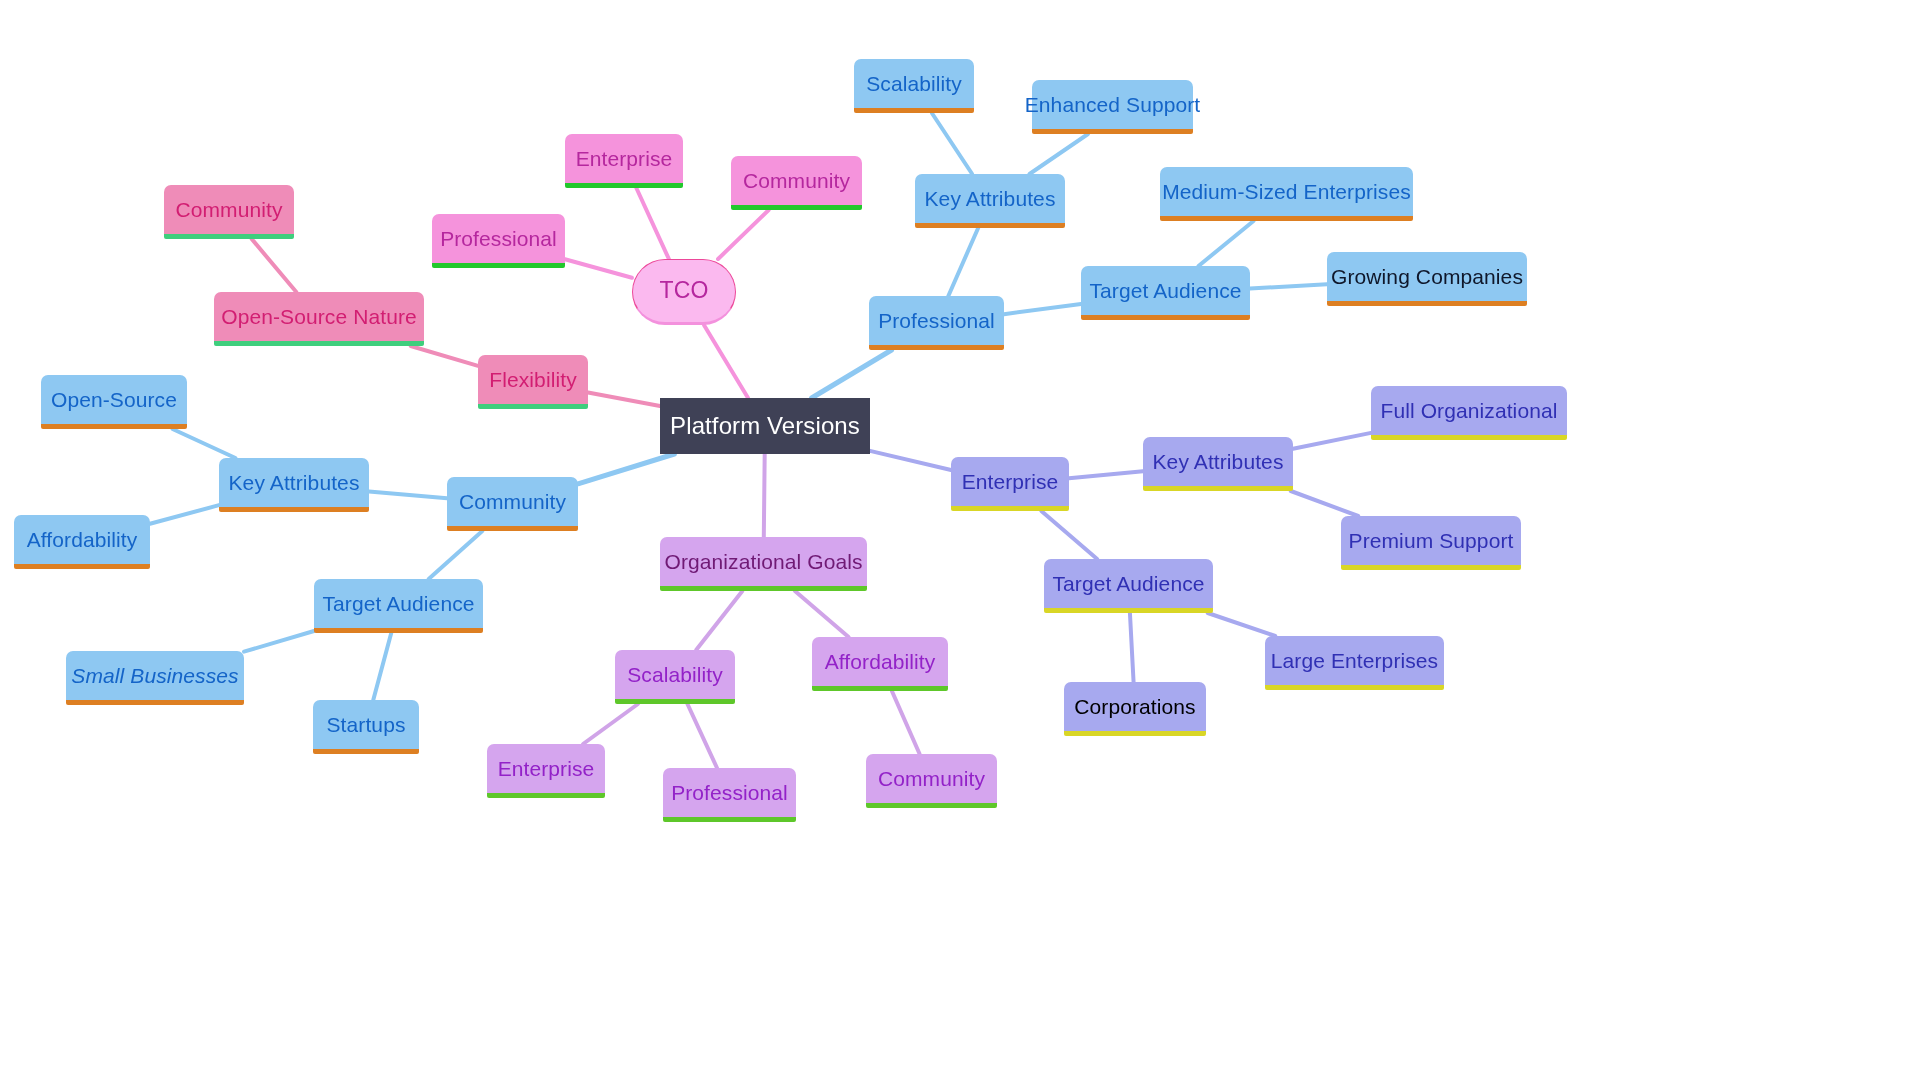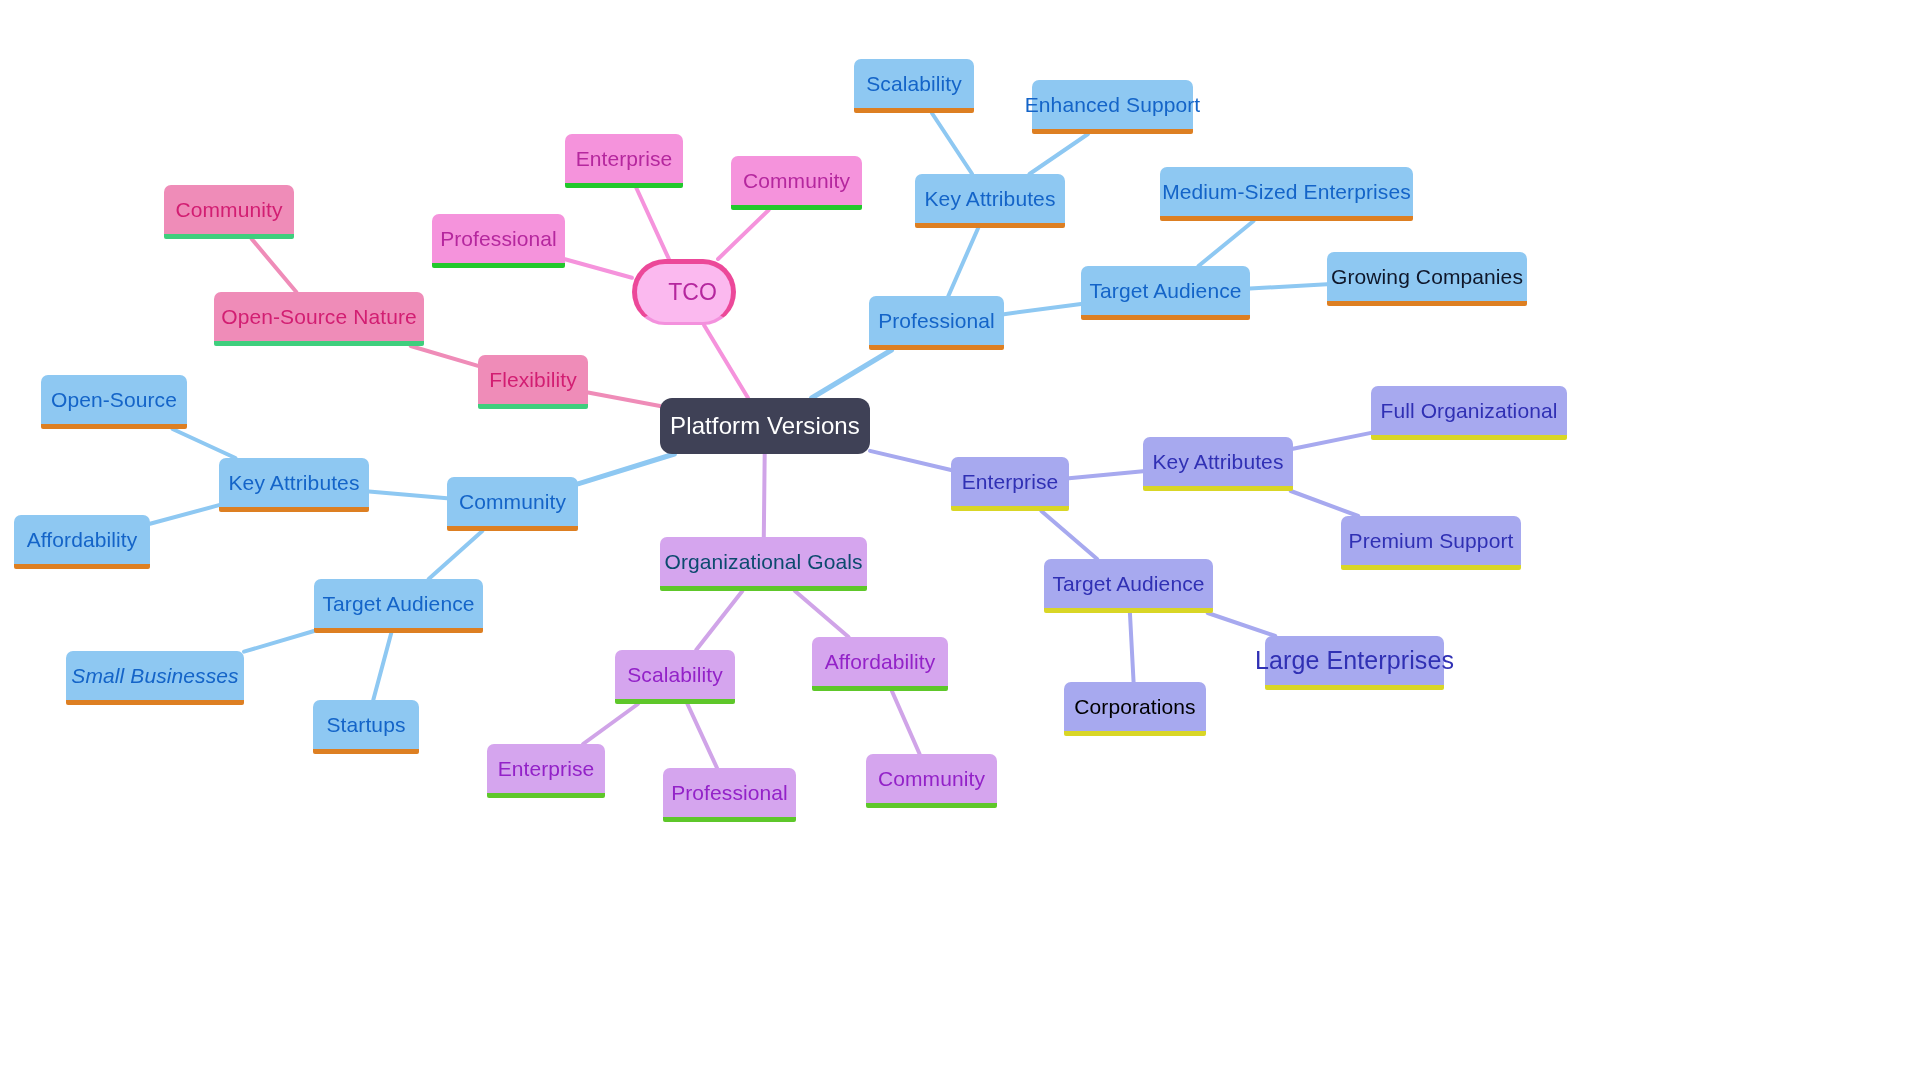--- a/index.html
+++ b/index.html
@@ -36,34 +36,33 @@
     align-items: center;
     justify-content: center;
     text-align: center;
     border-radius: 7px 7px 2px 2px;
     white-space: nowrap;
     line-height: 1.1;
     padding: 0 14px;
     letter-spacing: 0.1px;
   }
   .node.root {
-    border-radius: 12px;
+    border-radius: 0;
     background: #3f4156;
     color: #ffffff;
     font-size: 24px;
     border-bottom: none;
   }
   .node.stadium {
     border-radius: 34px;
-    border: 5px solid #ec4899;
+    border: 1px solid #ec4899;
     border-bottom: 3px solid #f391dd;
     background: #fbb9ef;
     color: #b5279e;
     font-size: 23px;
-    justify-content: flex-end;
   }
   .node.boxed {
     border-bottom-width: 5px;
     border-bottom-style: solid;
   }
   .node .label {
     display: block;
   }
 </style>
 </head>
@@ -166,21 +165,21 @@
       </div>
       <div class="node boxed" style="left: 314px; top: 579px; width: 169px; height: 54px; font-size: 21px; background: rgb(142, 200, 242); color: rgb(20, 100, 200); border-bottom-color: rgb(221, 127, 34);">
         <span class="label">Target Audience</span>
       </div>
       <div class="node boxed" style="left: 66px; top: 651px; width: 178px; height: 54px; font-size: 21px; background: rgb(142, 200, 242); color: rgb(20, 100, 200); border-bottom-color: rgb(221, 127, 34); font-style: italic;">
         <span class="label">Small Businesses</span>
       </div>
       <div class="node boxed" style="left: 313px; top: 700px; width: 106px; height: 54px; font-size: 21px; background: rgb(142, 200, 242); color: rgb(20, 100, 200); border-bottom-color: rgb(221, 127, 34);">
         <span class="label">Startups</span>
       </div>
-      <div class="node boxed" style="left: 660px; top: 537px; width: 207px; height: 54px; font-size: 21px; background: rgb(213, 165, 238); color: #0c4a6e; border-bottom-color: rgb(94, 199, 42);">
+      <div class="node boxed" style="left: 660px; top: 537px; width: 207px; height: 54px; font-size: 21px; background: rgb(213, 165, 238); color: #701a75; border-bottom-color: rgb(94, 199, 42);">
         <span class="label">Organizational Goals</span>
       </div>
       <div class="node boxed" style="left: 615px; top: 650px; width: 120px; height: 54px; font-size: 21px; background: rgb(213, 165, 238); color: rgb(147, 34, 200); border-bottom-color: rgb(94, 199, 42);">
         <span class="label">Scalability</span>
       </div>
       <div class="node boxed" style="left: 812px; top: 637px; width: 136px; height: 54px; font-size: 21px; background: rgb(213, 165, 238); color: rgb(147, 34, 200); border-bottom-color: rgb(94, 199, 42);">
         <span class="label">Affordability</span>
       </div>
       <div class="node boxed" style="left: 487px; top: 744px; width: 118px; height: 54px; font-size: 21px; background: rgb(213, 165, 238); color: rgb(147, 34, 200); border-bottom-color: rgb(94, 199, 42);">
         <span class="label">Enterprise</span>
@@ -202,17 +201,17 @@
       </div>
       <div class="node boxed" style="left: 1341px; top: 516px; width: 180px; height: 54px; font-size: 21px; background: rgb(167, 169, 239); color: rgb(48, 48, 180); border-bottom-color: rgb(217, 214, 38);">
         <span class="label">Premium Support</span>
       </div>
       <div class="node boxed" style="left: 1044px; top: 559px; width: 169px; height: 54px; font-size: 21px; background: rgb(167, 169, 239); color: rgb(48, 48, 180); border-bottom-color: rgb(217, 214, 38);">
         <span class="label">Target Audience</span>
       </div>
       <div class="node boxed" style="left: 1064px; top: 682px; width: 142px; height: 54px; font-size: 21px; background: rgb(167, 169, 239); color: #000000; border-bottom-color: rgb(217, 214, 38);">
         <span class="label">Corporations</span>
       </div>
-      <div class="node boxed" style="left: 1265px; top: 636px; width: 179px; height: 54px; font-size: 25px; background: rgb(167, 169, 239); color: rgb(48, 48, 180); border-bottom-color: rgb(217, 214, 38);">
+      <div class="node boxed" style="left: 1265px; top: 636px; width: 179px; height: 54px; font-size: 21px; background: rgb(167, 169, 239); color: rgb(48, 48, 180); border-bottom-color: rgb(217, 214, 38);">
         <span class="label">Large Enterprises</span>
       </div>
     </div>
 </div>
 
 </body></html>

